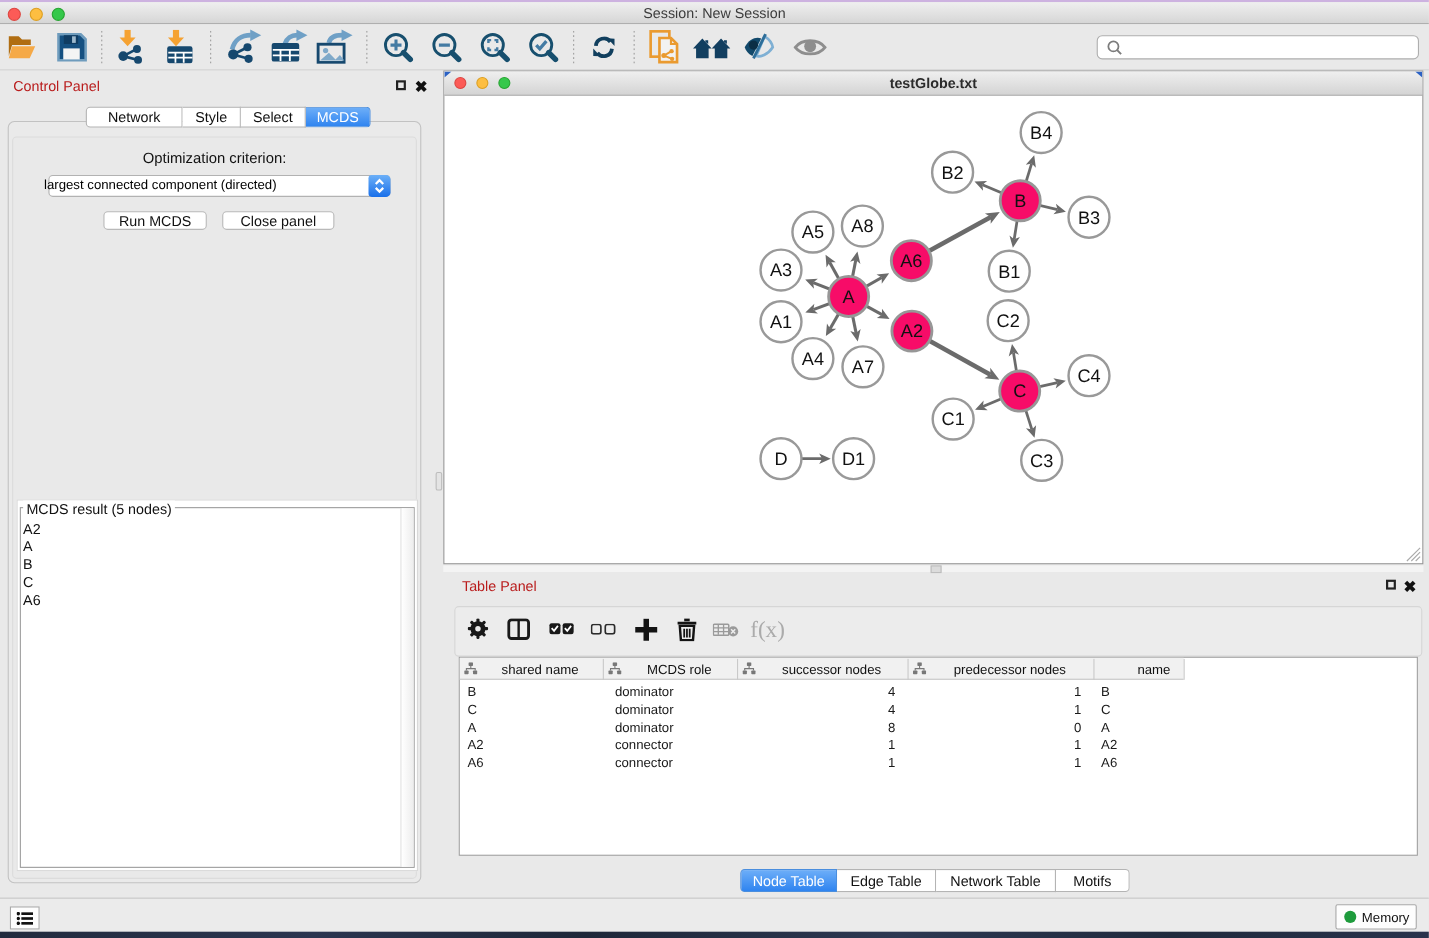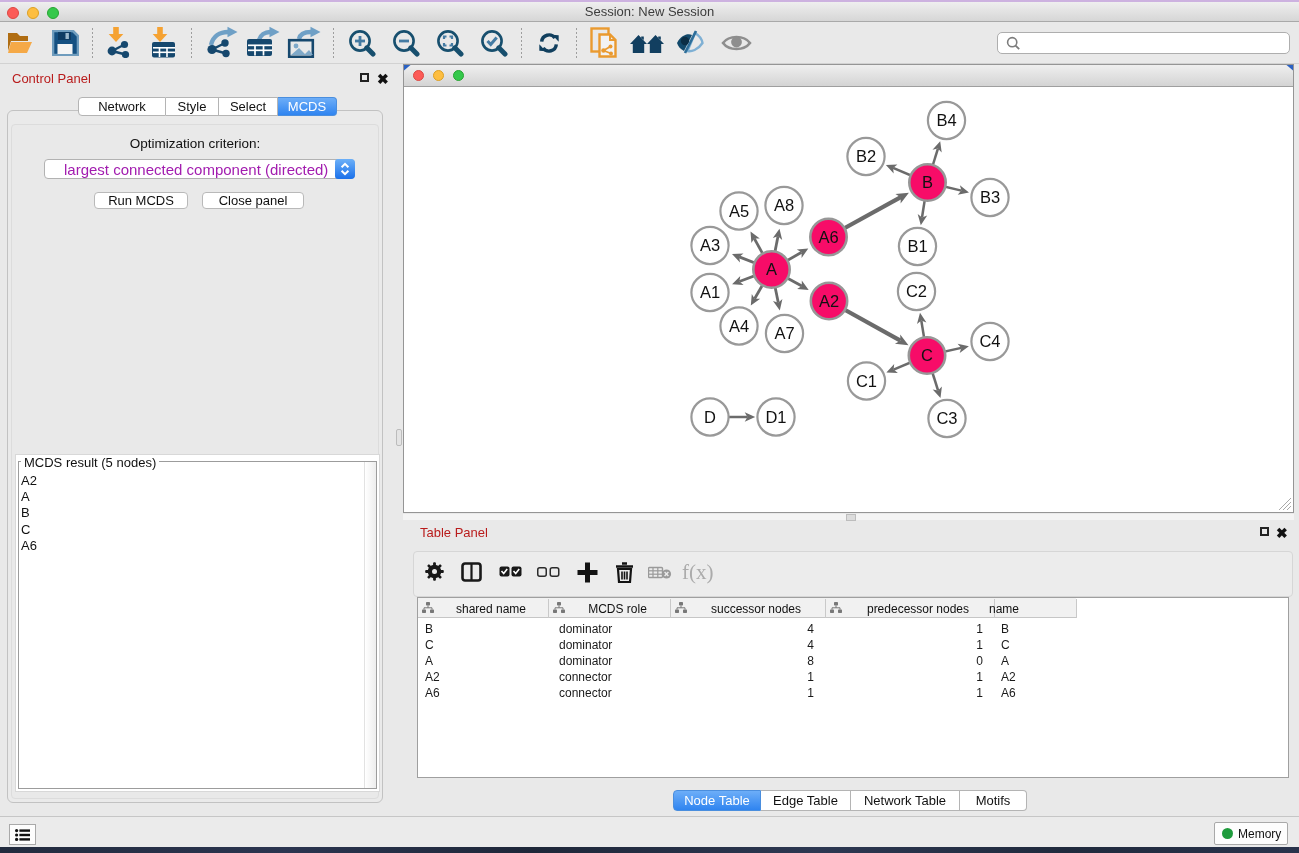--- a/index.html
+++ b/index.html
@@ -170,36 +170,37 @@
 <div class="abs" style="left:7px;top:110px;width:376px;height:693px;border:1px solid #c2c2c2;border-radius:6px;background:#eaeaea"></div>
 <div class="abs" style="left:11px;top:124px;width:368px;height:675px;border:1px solid #dcdcdc;border-radius:4px;background:#e9e9e9"></div>
 <div class="abs tabs" style="left:78px;top:97px">
  <div class="tab first" style="width:88px">Network</div>
  <div class="tab" style="width:53px">Style</div>
  <div class="tab" style="width:59px">Select</div>
  <div class="tab sel last" style="width:59px">MCDS</div>
 </div>
 <div class="abs" style="left:7px;top:136px;width:376px;text-align:center;font-size:13.5px;color:#111">Optimization criterion:</div>
 <div class="abs" style="left:44px;top:159px;width:311px;height:20px;background:#fff;border:1px solid #b2b2b2;border-radius:4px"></div>
-<div class="abs" style="left:64px;top:161px;font-size:15px;color:#a21caf">largest connected component (directed)</div>
+<div class="abs" style="left:40px;top:161px;font-size:12px;color:#000000">largest connected component (directed)</div>
 <div class="abs" style="left:335px;top:159px;width:20px;height:20px;background:linear-gradient(#6cb0f8,#1a70ea);border-radius:3px 4px 4px 3px"></div>
 <svg class="abs" style="left:338px;top:161px" width="14" height="16" viewBox="0 0 14 16">
  <path d="M3.6 6.2 L7 2.8 L10.4 6.2" fill="none" stroke="#fff" stroke-width="2"></path>
  <path d="M3.6 9.8 L7 13.2 L10.4 9.8" fill="none" stroke="#fff" stroke-width="2"></path>
 </svg>
 <div class="abs btn" style="left:94px;top:192px;width:94px;height:17px;line-height:15px">Run MCDS</div>
 <div class="abs btn" style="left:202px;top:192px;width:102px;height:17px;line-height:15px">Close panel</div>
 <div class="abs" style="left:15px;top:454px;width:365px;height:338px;background:#fff;border:1px solid #d8d8d8"></div>
 <div class="abs" style="left:18px;top:461px;width:359px;height:328px;border:1px solid #9c9c9c"></div>
 <div class="abs" style="left:21px;top:455px;background:#fff;padding:0 3px;font-size:13px;color:#111">MCDS result (5 nodes)</div>
 <div class="abs" style="left:364px;top:462px;width:12px;height:326px;background:linear-gradient(90deg,#ffffff,#ededed);border-left:1px solid #e2e2e2"></div>
 <div class="abs" style="left:21px;top:473px;font-size:13px;line-height:16.2px;color:#111">A2<br>A<br>B<br>C<br>A6</div>
 
 <div class="abs gwin">
  <div class="abs gtitle"></div>
+ <div class="abs" style="left:0;top:0;width:100%;height:22px;text-align:center;font-size:13px;font-weight:bold;color:#2b2b2b;line-height:22px">testGlobe.txt</div>
  <div class="abs glight" style="left:9px;background:#fc5b57;border:1px solid #dd4742"></div>
  <div class="abs glight" style="left:29px;background:#fdbe41;border:1px solid #dda023"></div>
  <div class="abs glight" style="left:49px;background:#35c84b;border:1px solid #27a532"></div>
  <svg class="abs" style="left:0;top:0" width="10" height="10" viewBox="0 0 10 10">
       <path d="M0 0 L6.5 0 L0 5.5 z" fill="#2b62c4"></path>
     </svg>
  <svg class="abs" style="right:0;top:0" width="10" height="10" viewBox="0 0 10 10">
       <path d="M10 0 L3.5 0 L10 5.5 z" fill="#2b62c4"></path>
     </svg>
  <svg class="abs" style="right:1px;bottom:1px" width="15" height="15" viewBox="0 0 15 15">
@@ -396,21 +397,21 @@
  <g fill="#787878">
       <rect x="4" y="0" width="4" height="3.4" rx="0.7"></rect>
       <rect x="0" y="7.6" width="4" height="3.4" rx="0.7"></rect>
       <rect x="8" y="7.6" width="4" height="3.4" rx="0.7"></rect>
     </g>
  <g stroke="#787878" stroke-width="1" fill="none">
       <path d="M6 3.5 v2.3 M2 7.5 v-1.7 h8 v1.7"></path>
     </g>
 </svg>
 <div class="cell" style="left:844px;top:601px;width:148px;text-align:center;color:#111">predecessor nodes</div>
-<div class="cell" style="left:964px;top:601px;width:80px;text-align:center;color:#111">name</div>
+<div class="cell" style="left:1034px;top:601px;width:80px;color:#111">name</div>
 <div class="cell" style="left:425px;top:621px">B<br>C<br>A<br>A2<br>A6</div>
 <div class="cell" style="left:559px;top:621px">dominator<br>dominator<br>dominator<br>connector<br>connector</div>
 <div class="cell" style="left:774px;top:621px;width:40px;text-align:right">4<br>4<br>8<br>1<br>1</div>
 <div class="cell" style="left:943px;top:621px;width:40px;text-align:right">1<br>1<br>0<br>1<br>1</div>
 <div class="cell" style="left:1001px;top:621px">B<br>C<br>A<br>A2<br>A6</div>
 
 <div class="abs tabs" style="left:673px;top:790px;height:21px">
  <div class="tab sel first" style="width:88px;line-height:19px">Node Table</div>
  <div class="tab" style="width:90px;line-height:19px">Edge Table</div>
  <div class="tab" style="width:109px;line-height:19px">Network Table</div>

